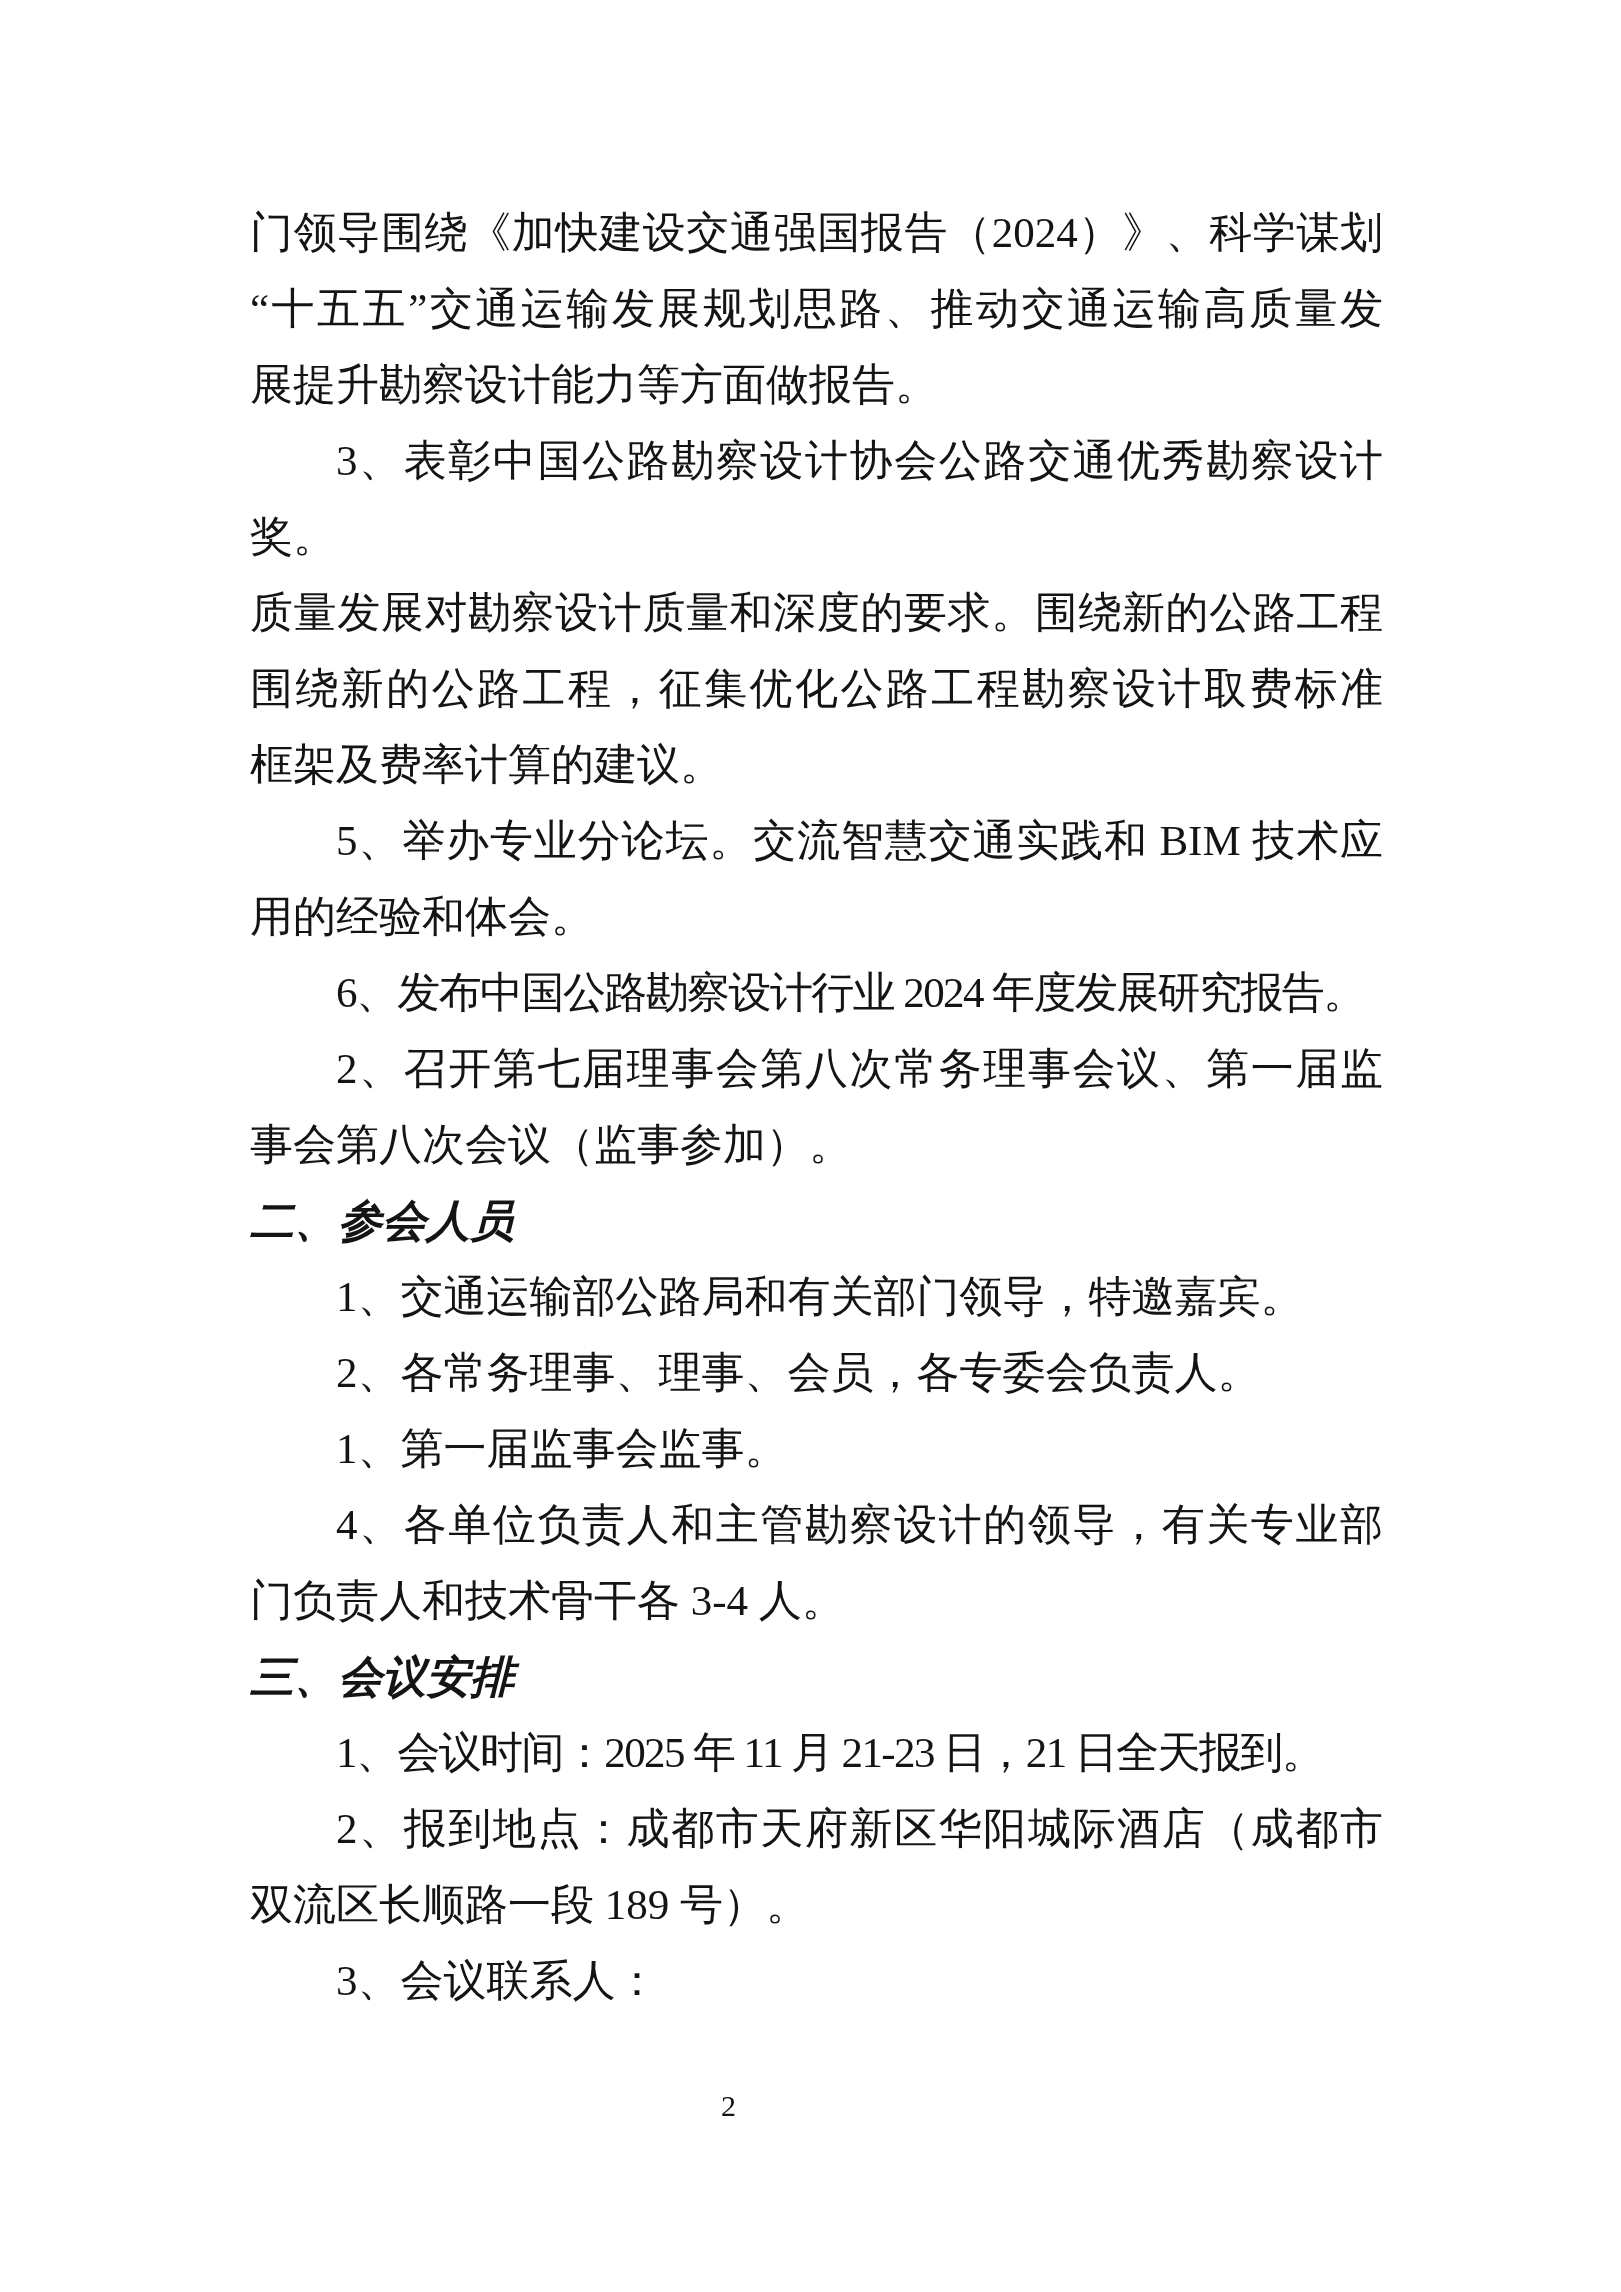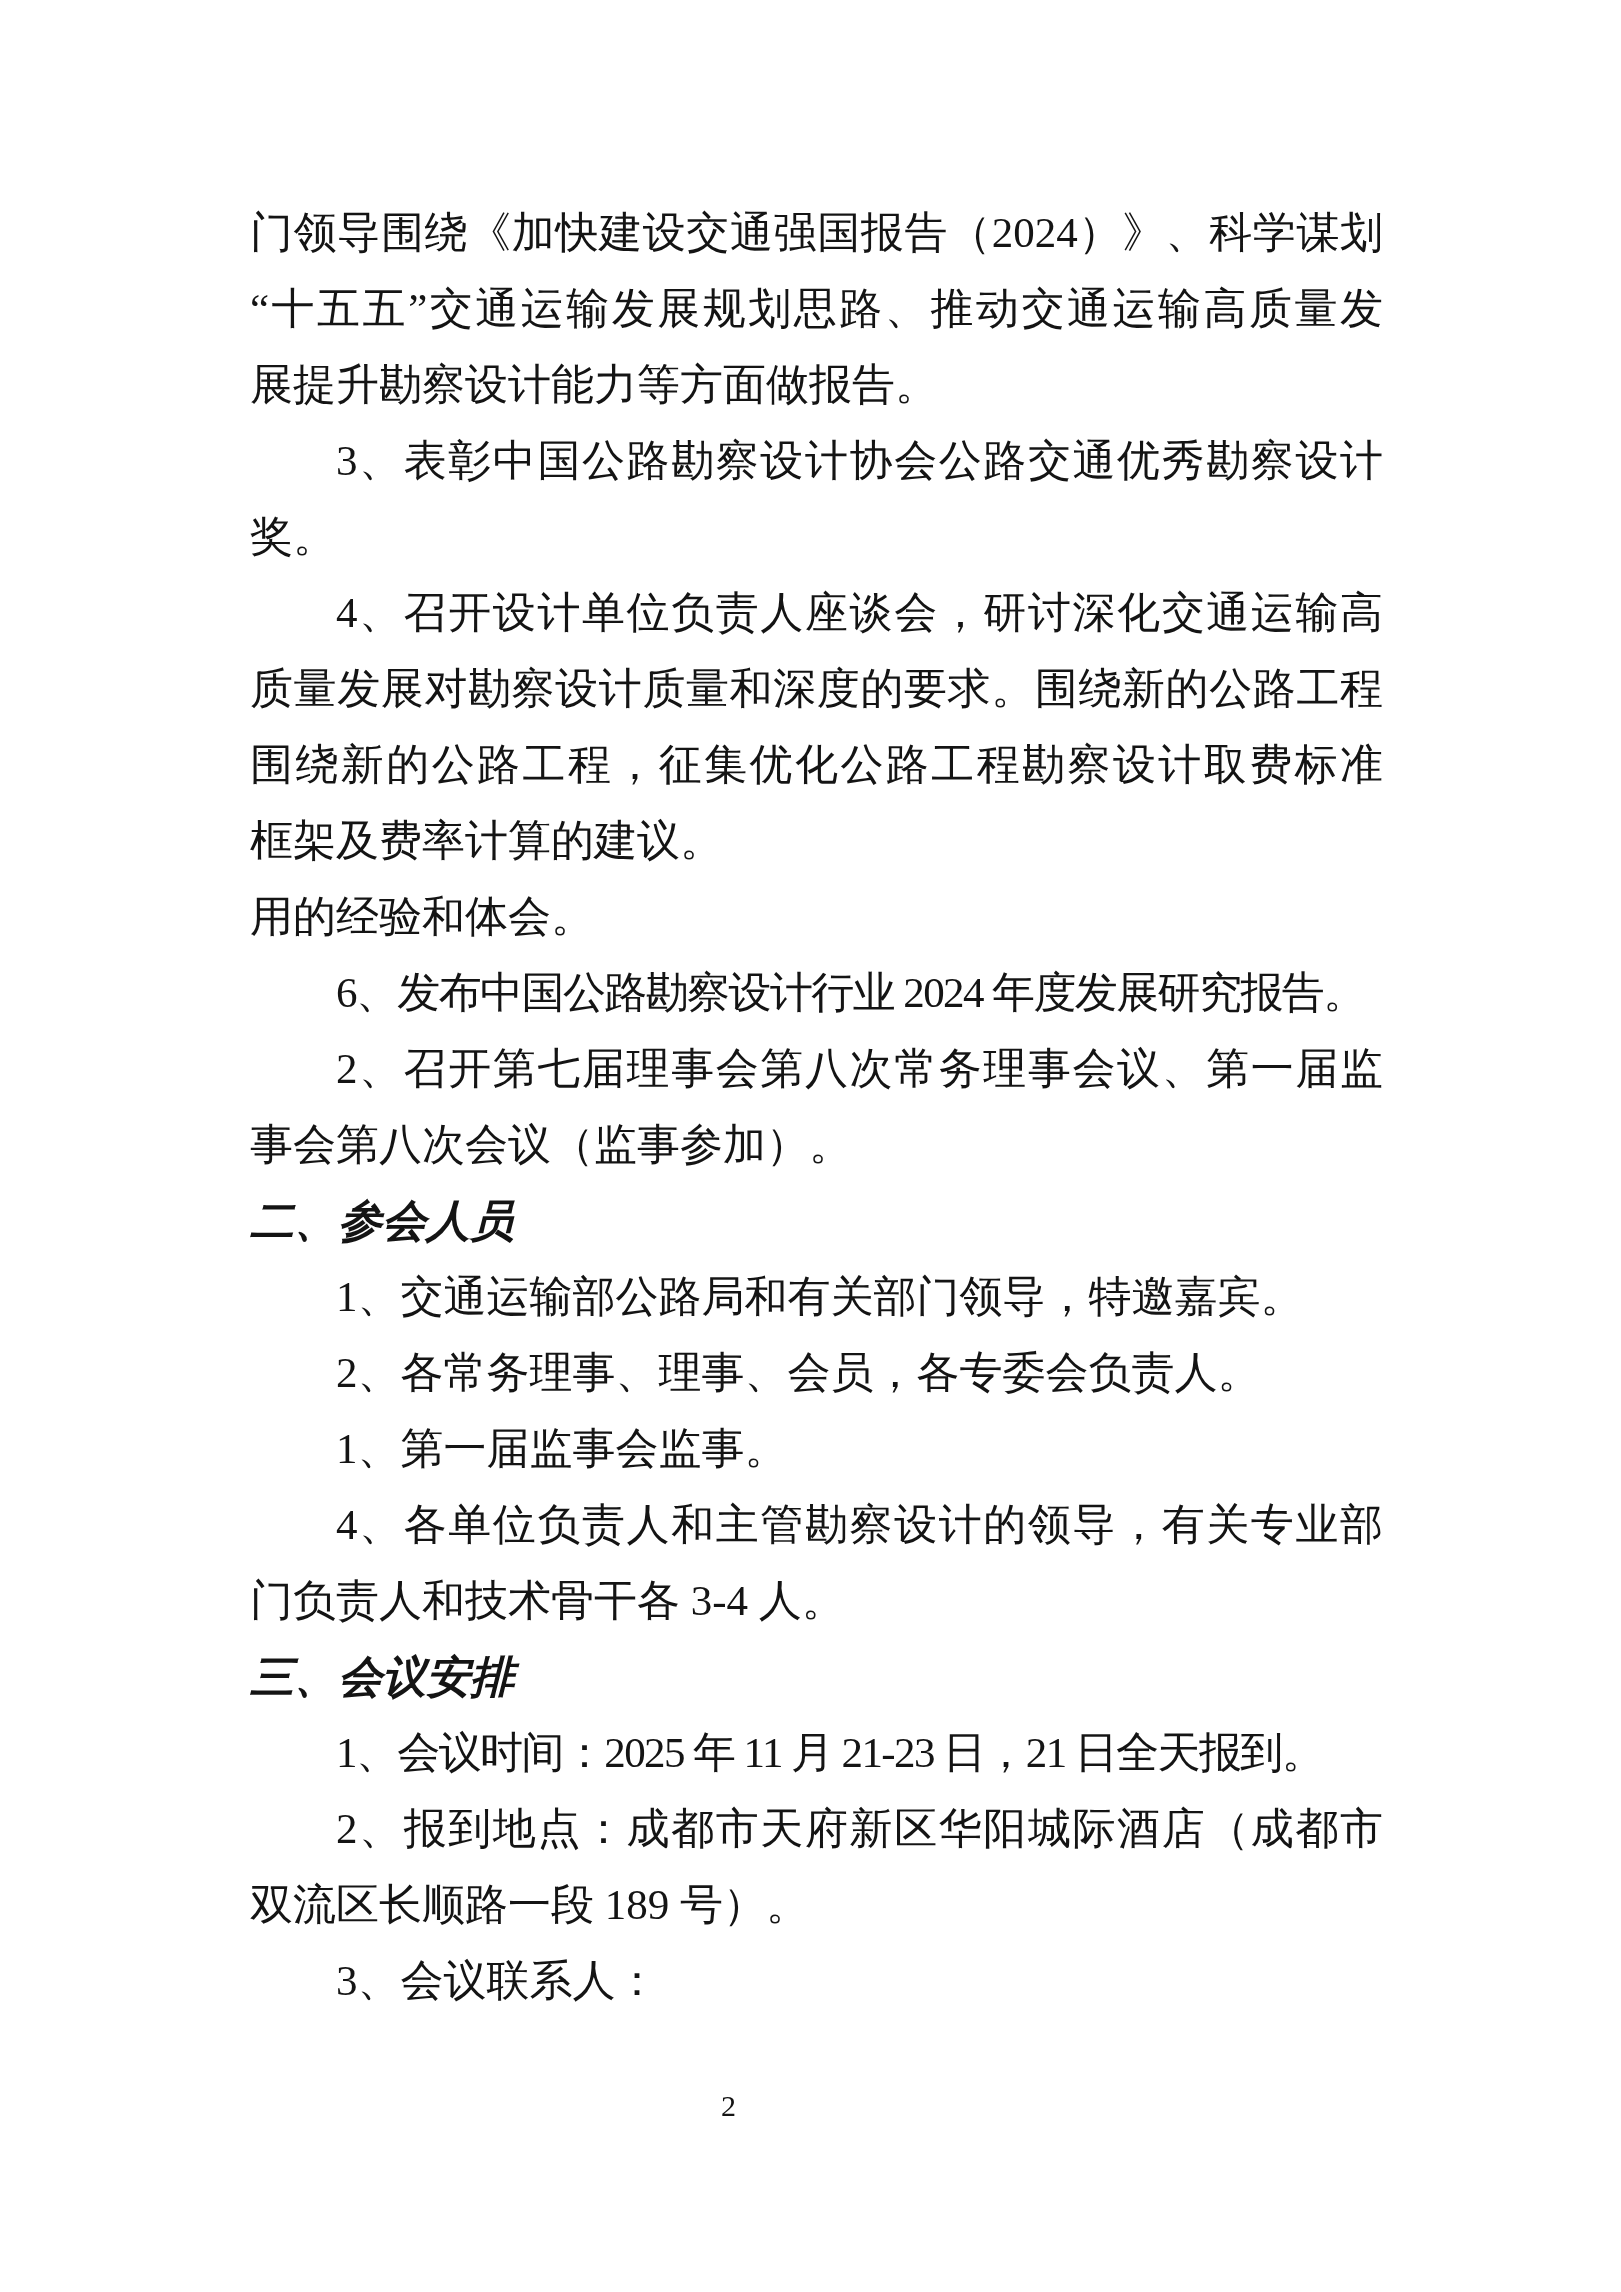--- a/index.html
+++ b/index.html
@@ -64,24 +64,24 @@
 </head>
 <body>
 
 <div class="page">
   <div class="textblock">
     <div class="ln j">门领导围绕《加快建设交通强国报告（2024）》、科学谋划</div>
     <div class="ln j">“十五五”交通运输发展规划思路、推动交通运输高质量发</div>
     <div class="ln">展提升勘察设计能力等方面做报告。</div>
     <div class="ln ind j">3、表彰中国公路勘察设计协会公路交通优秀勘察设计</div>
     <div class="ln">奖。</div>
-    <div class="ln ind j">4、召开设计单位负责人座谈会，研讨深化交通运输高</div>
     <div class="ln j">质量发展对勘察设计质量和深度的要求。围绕新的公路工程</div>
     <div class="ln j">围绕新的公路工程，征集优化公路工程勘察设计取费标准</div>
     <div class="ln">框架及费率计算的建议。</div>
+    <div class="ln ind j">5、举办专业分论坛。交流智慧交通实践和 BIM 技术应</div>
     <div class="ln">用的经验和体会。</div>
     <div class="ln ind tight">6、发布中国公路勘察设计行业 2024 年度发展研究报告。</div>
     <div class="ln ind j">2、召开第七届理事会第八次常务理事会议、第一届监</div>
     <div class="ln">事会第八次会议（监事参加）。</div>
     <div class="ln hd">二、参会人员</div>
     <div class="ln ind">1、交通运输部公路局和有关部门领导，特邀嘉宾。</div>
     <div class="ln ind">2、各常务理事、理事、会员，各专委会负责人。</div>
     <div class="ln ind">1、第一届监事会监事。</div>
     <div class="ln ind j">4、各单位负责人和主管勘察设计的领导，有关专业部</div>
     <div class="ln">门负责人和技术骨干各 3-4 人。</div>

